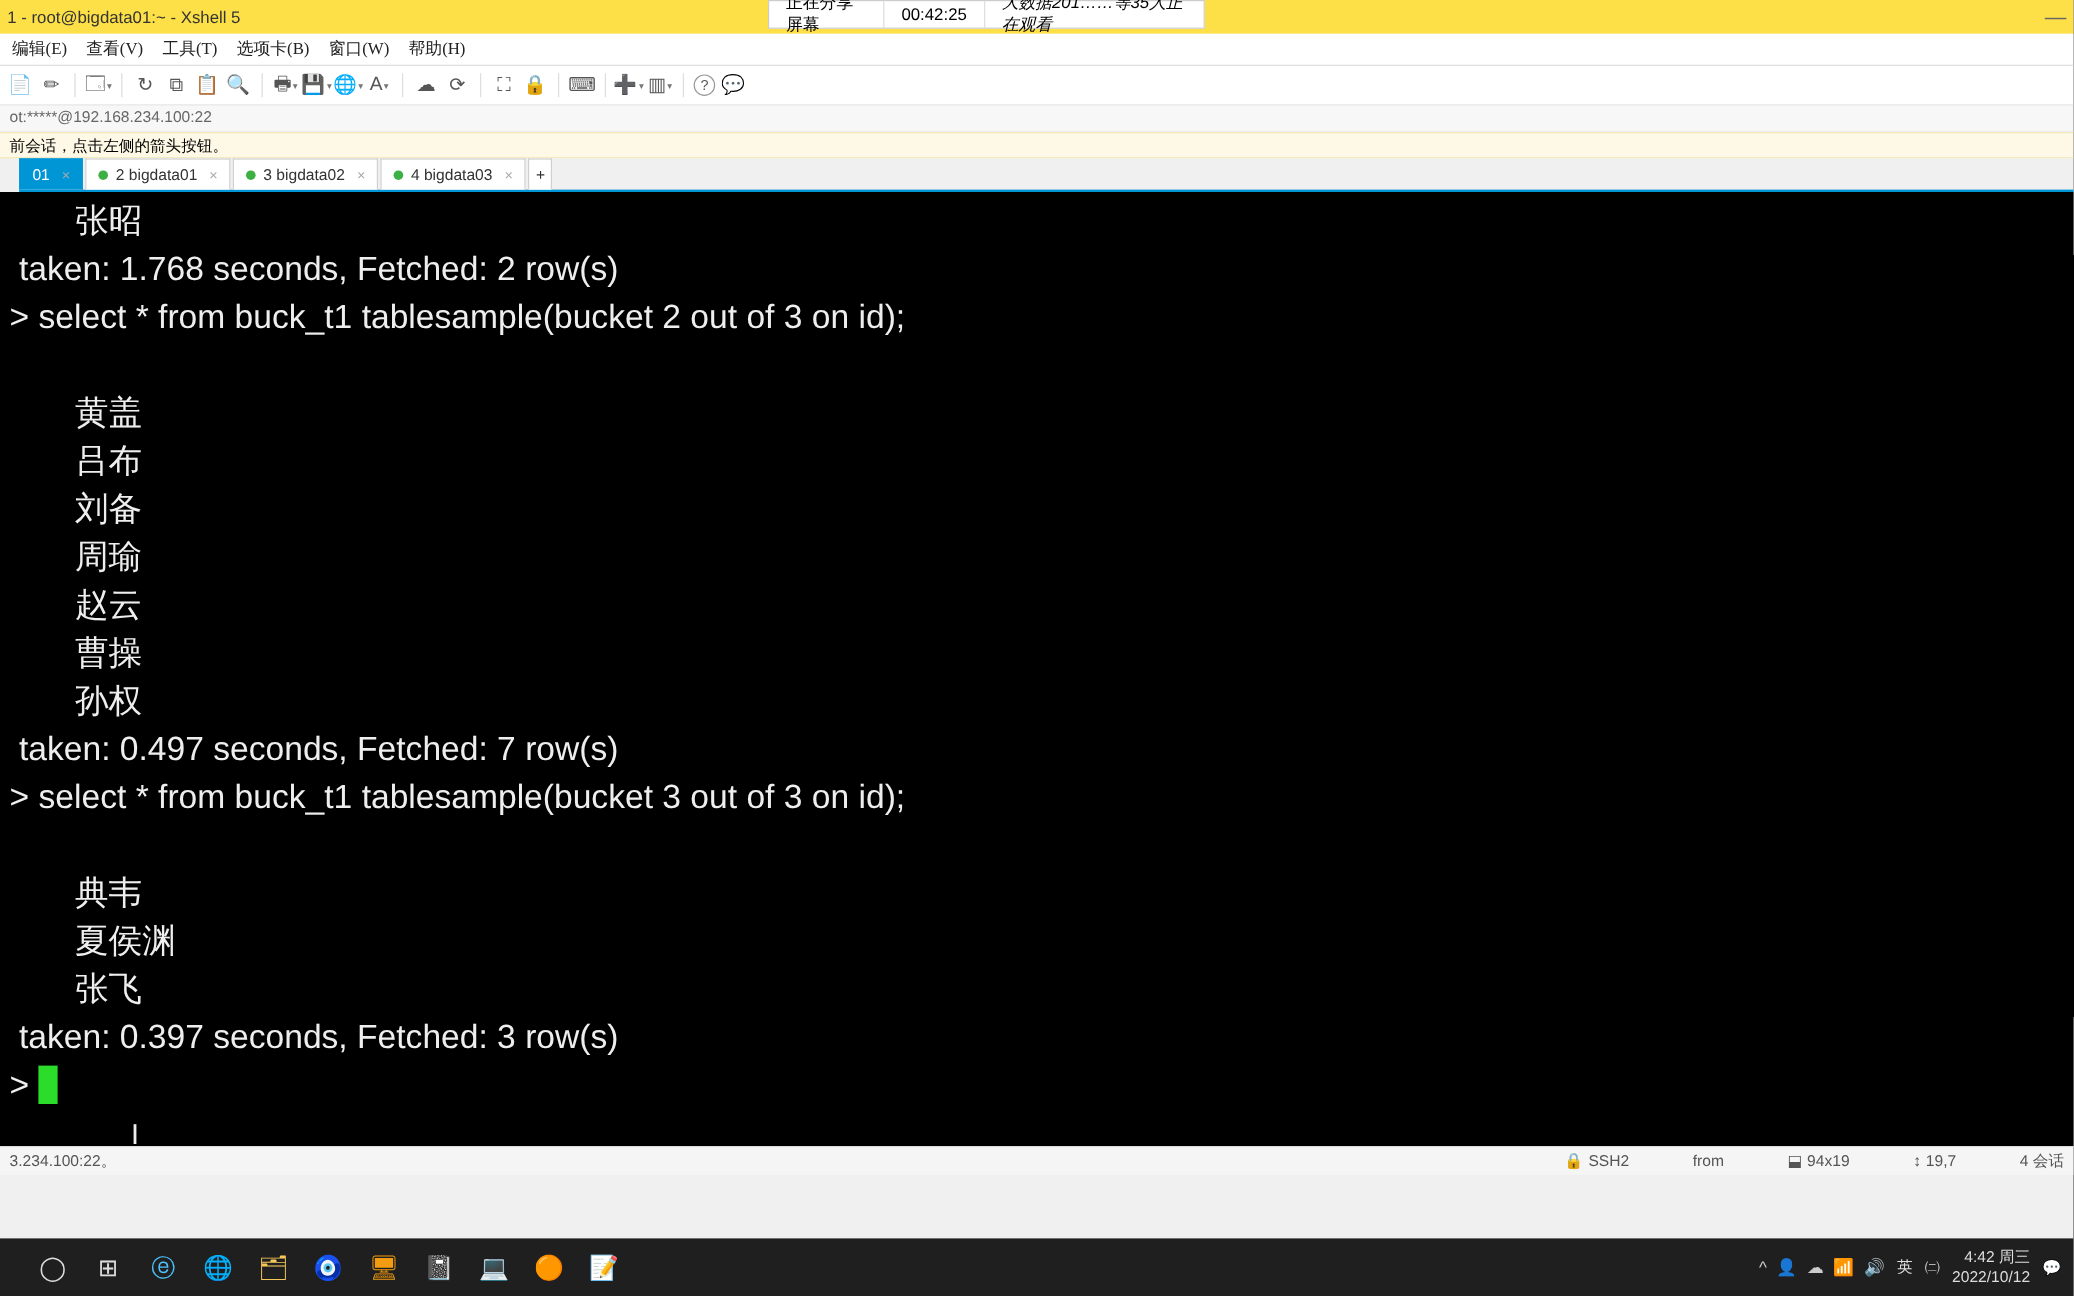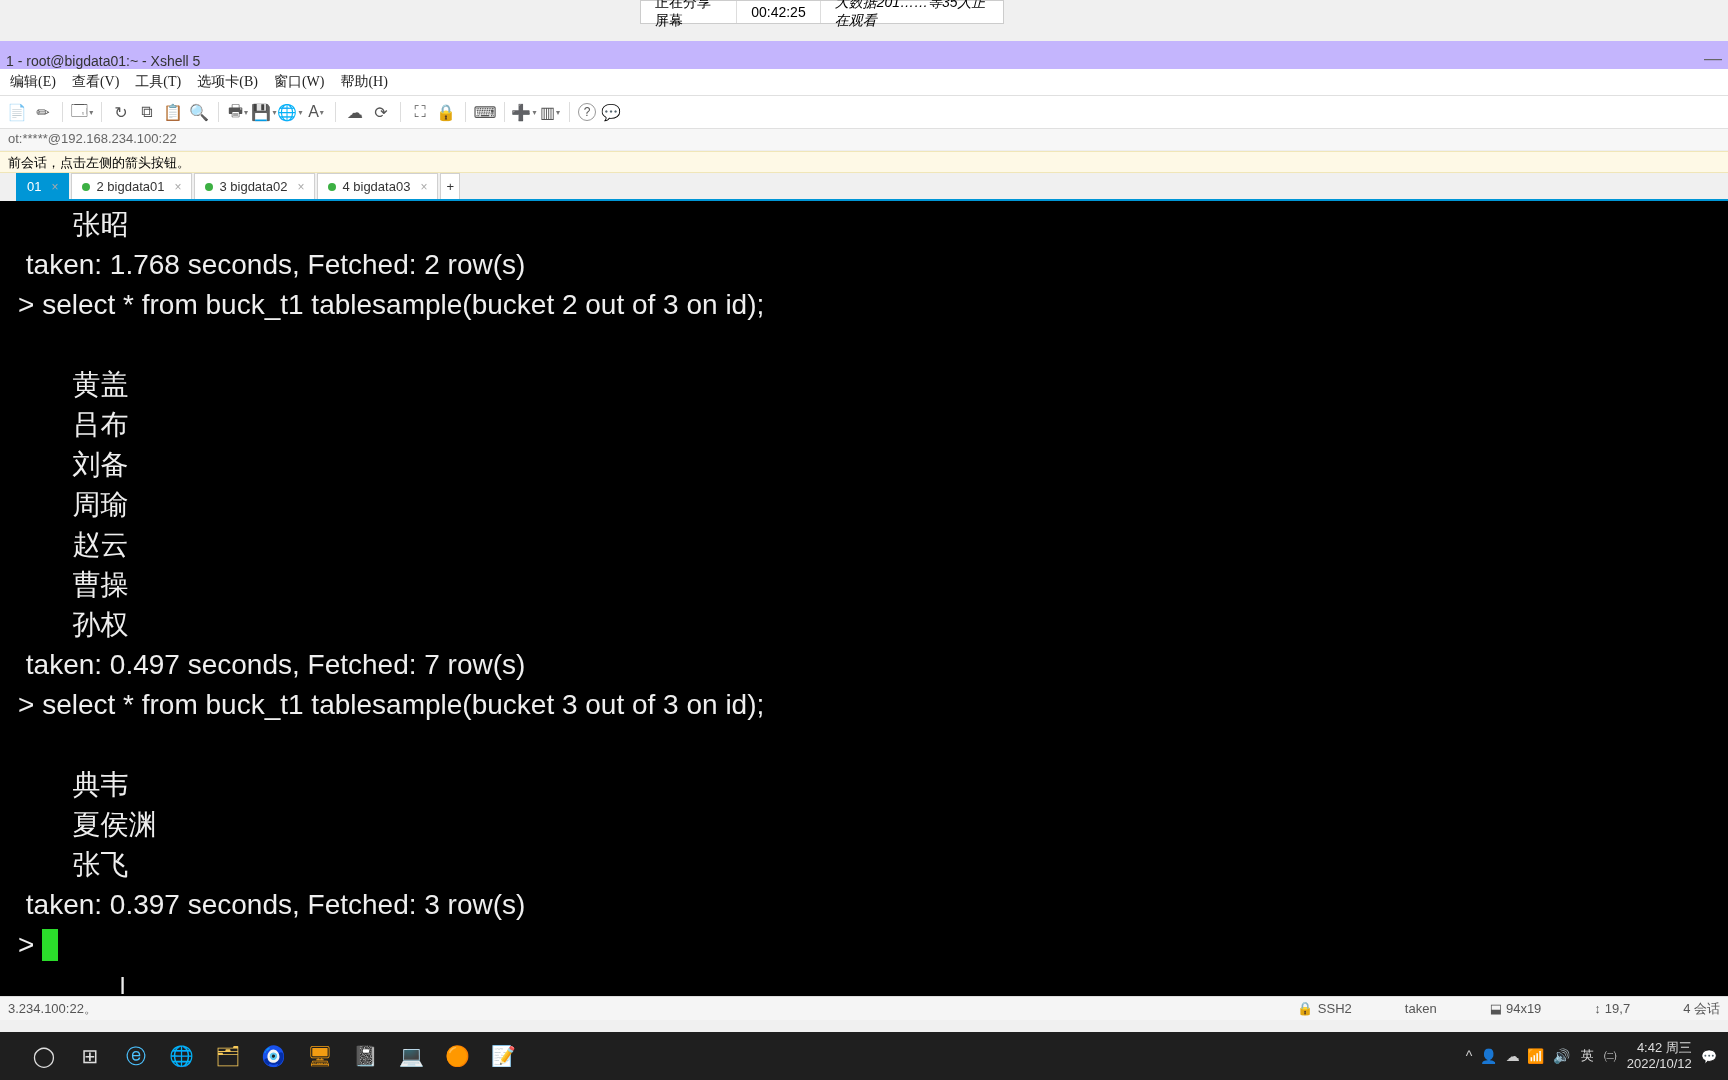--- a/index.html
+++ b/index.html
@@ -1,19 +1,19 @@
 <!DOCTYPE html>
 <html><head>
 <meta charset="utf-8">
 <style>
 * { margin: 0; padding: 0; box-sizing: border-box; font-family: "Microsoft YaHei", sans-serif; }
 body { width: 1728px; height: 1080px; background: #f0f0f0; overflow: hidden; position: relative; }
 
 
-.title-bar { height: 28px; background: #c4b5fd; display: flex; align-items: flex-end; padding: 0 6px; font-size: 14px; color: #333; position: relative; margin-top: 41px; }
+.title-bar { height: 28px; background: #fde047; display: flex; align-items: center; padding: 0 6px; font-size: 14px; color: #333; position: relative; }
 .title-bar .win-ctrl { position: absolute; right: 6px; font-size: 18px; color: #666; }
 
 
 .share-overlay { position: absolute; top: 0; left: 640px; width: 364px; height: 24px; background: #fff; border: 1px solid #ccc; display: flex; align-items: center; font-size: 14px; z-index: 10; }
 .share-overlay .seg { padding: 0 14px; border-right: 1px solid #ddd; height: 100%; display: flex; align-items: center; }
 .share-overlay .seg:last-child { border-right: 0; font-style: italic; }
 
 
 .menu-bar { height: 26px; background: #fff; display: flex; align-items: center; padding: 0 2px; font-size: 14px; color: #222; }
 .menu-bar .item { padding: 0 8px; cursor: default; font-family: Liberation Serif, serif; }
@@ -30,21 +30,21 @@
 
 
 .tab-strip { height: 28px; background: #f0f0f0; display: flex; align-items: flex-end; border-bottom: 2px solid #0096d6; margin-left: 16px; }
 .tab { height: 26px; padding: 0 10px; background: #fff; border: 1px solid #d0d0d0; border-bottom: 0; margin-right: 2px; display: flex; align-items: center; font-size: 13px; color: #333; gap: 6px; }
 .tab .dot { width: 8px; height: 8px; border-radius: 50%; background: #3cb043; }
 .tab .close { color: #aaa; font-size: 12px; margin-left: 4px; }
 .tab.active { background: #0096d6; color: #fff; border-color: #0096d6; }
 .tab.add { width: 20px; justify-content: center; padding: 0; }
 
 
-.terminal { background: #000; color: #eee; font-family: "Consolas", "SimSun", monospace; font-size: 28px; line-height: 40px; height: 795px; padding: 4px 0 4px 18px; overflow: hidden; white-space: pre; }
+.terminal { background: #000; color: #eee; font-family: "Consolas", "SimSun", monospace; font-size: 28px; line-height: 40px; height: 795px; padding: 4px 0 4px 8px; overflow: hidden; white-space: pre; }
 .terminal .cursor { display: inline-block; width: 16px; height: 32px; background: #2bdc2b; vertical-align: text-bottom; }
 
 
 .status-bar { height: 24px; background: #f5f5f5; border-top: 1px solid #ddd; display: flex; align-items: center; font-size: 13px; color: #555; padding: 0 8px; gap: 39px; }
 .status-bar .left { flex: 1; }
 .status-bar .seg { margin-left: 14px; display: inline-flex; align-items: center; gap: 4px; }
 
 
 .taskbar { position: absolute; bottom: 0; left: 0; right: 0; height: 48px; background: #1f1f1f; display: flex; align-items: center; }
 .taskbar .search { background: #fff; height: 40px; width: 360px; margin-left: 6px; display: flex; align-items: center; padding: 0 12px; font-size: 17px; color: #777; }
@@ -161,21 +161,21 @@
 <span> taken: 0.397 seconds, Fetched: 3 row(s)</span>
 <span>&gt; </span><span class="cursor"></span>
       <span style="font-size:24px;">I</span></div>
 
 <div class="status-bar">
   <div class="left">3.234.100:22。</div>
   <div class="seg">
       <span>🔒</span>
       <span>SSH2</span>
     </div>
-  <div class="seg">taken</div>
+  <div class="seg">from</div>
   <div class="seg">
       <span>⬓ </span>
       <span>94x19</span>
     </div>
   <div class="seg">
       <span>↕ </span>
       <span>19,7</span>
     </div>
   <div class="seg">4 会话</div>
 </div>

